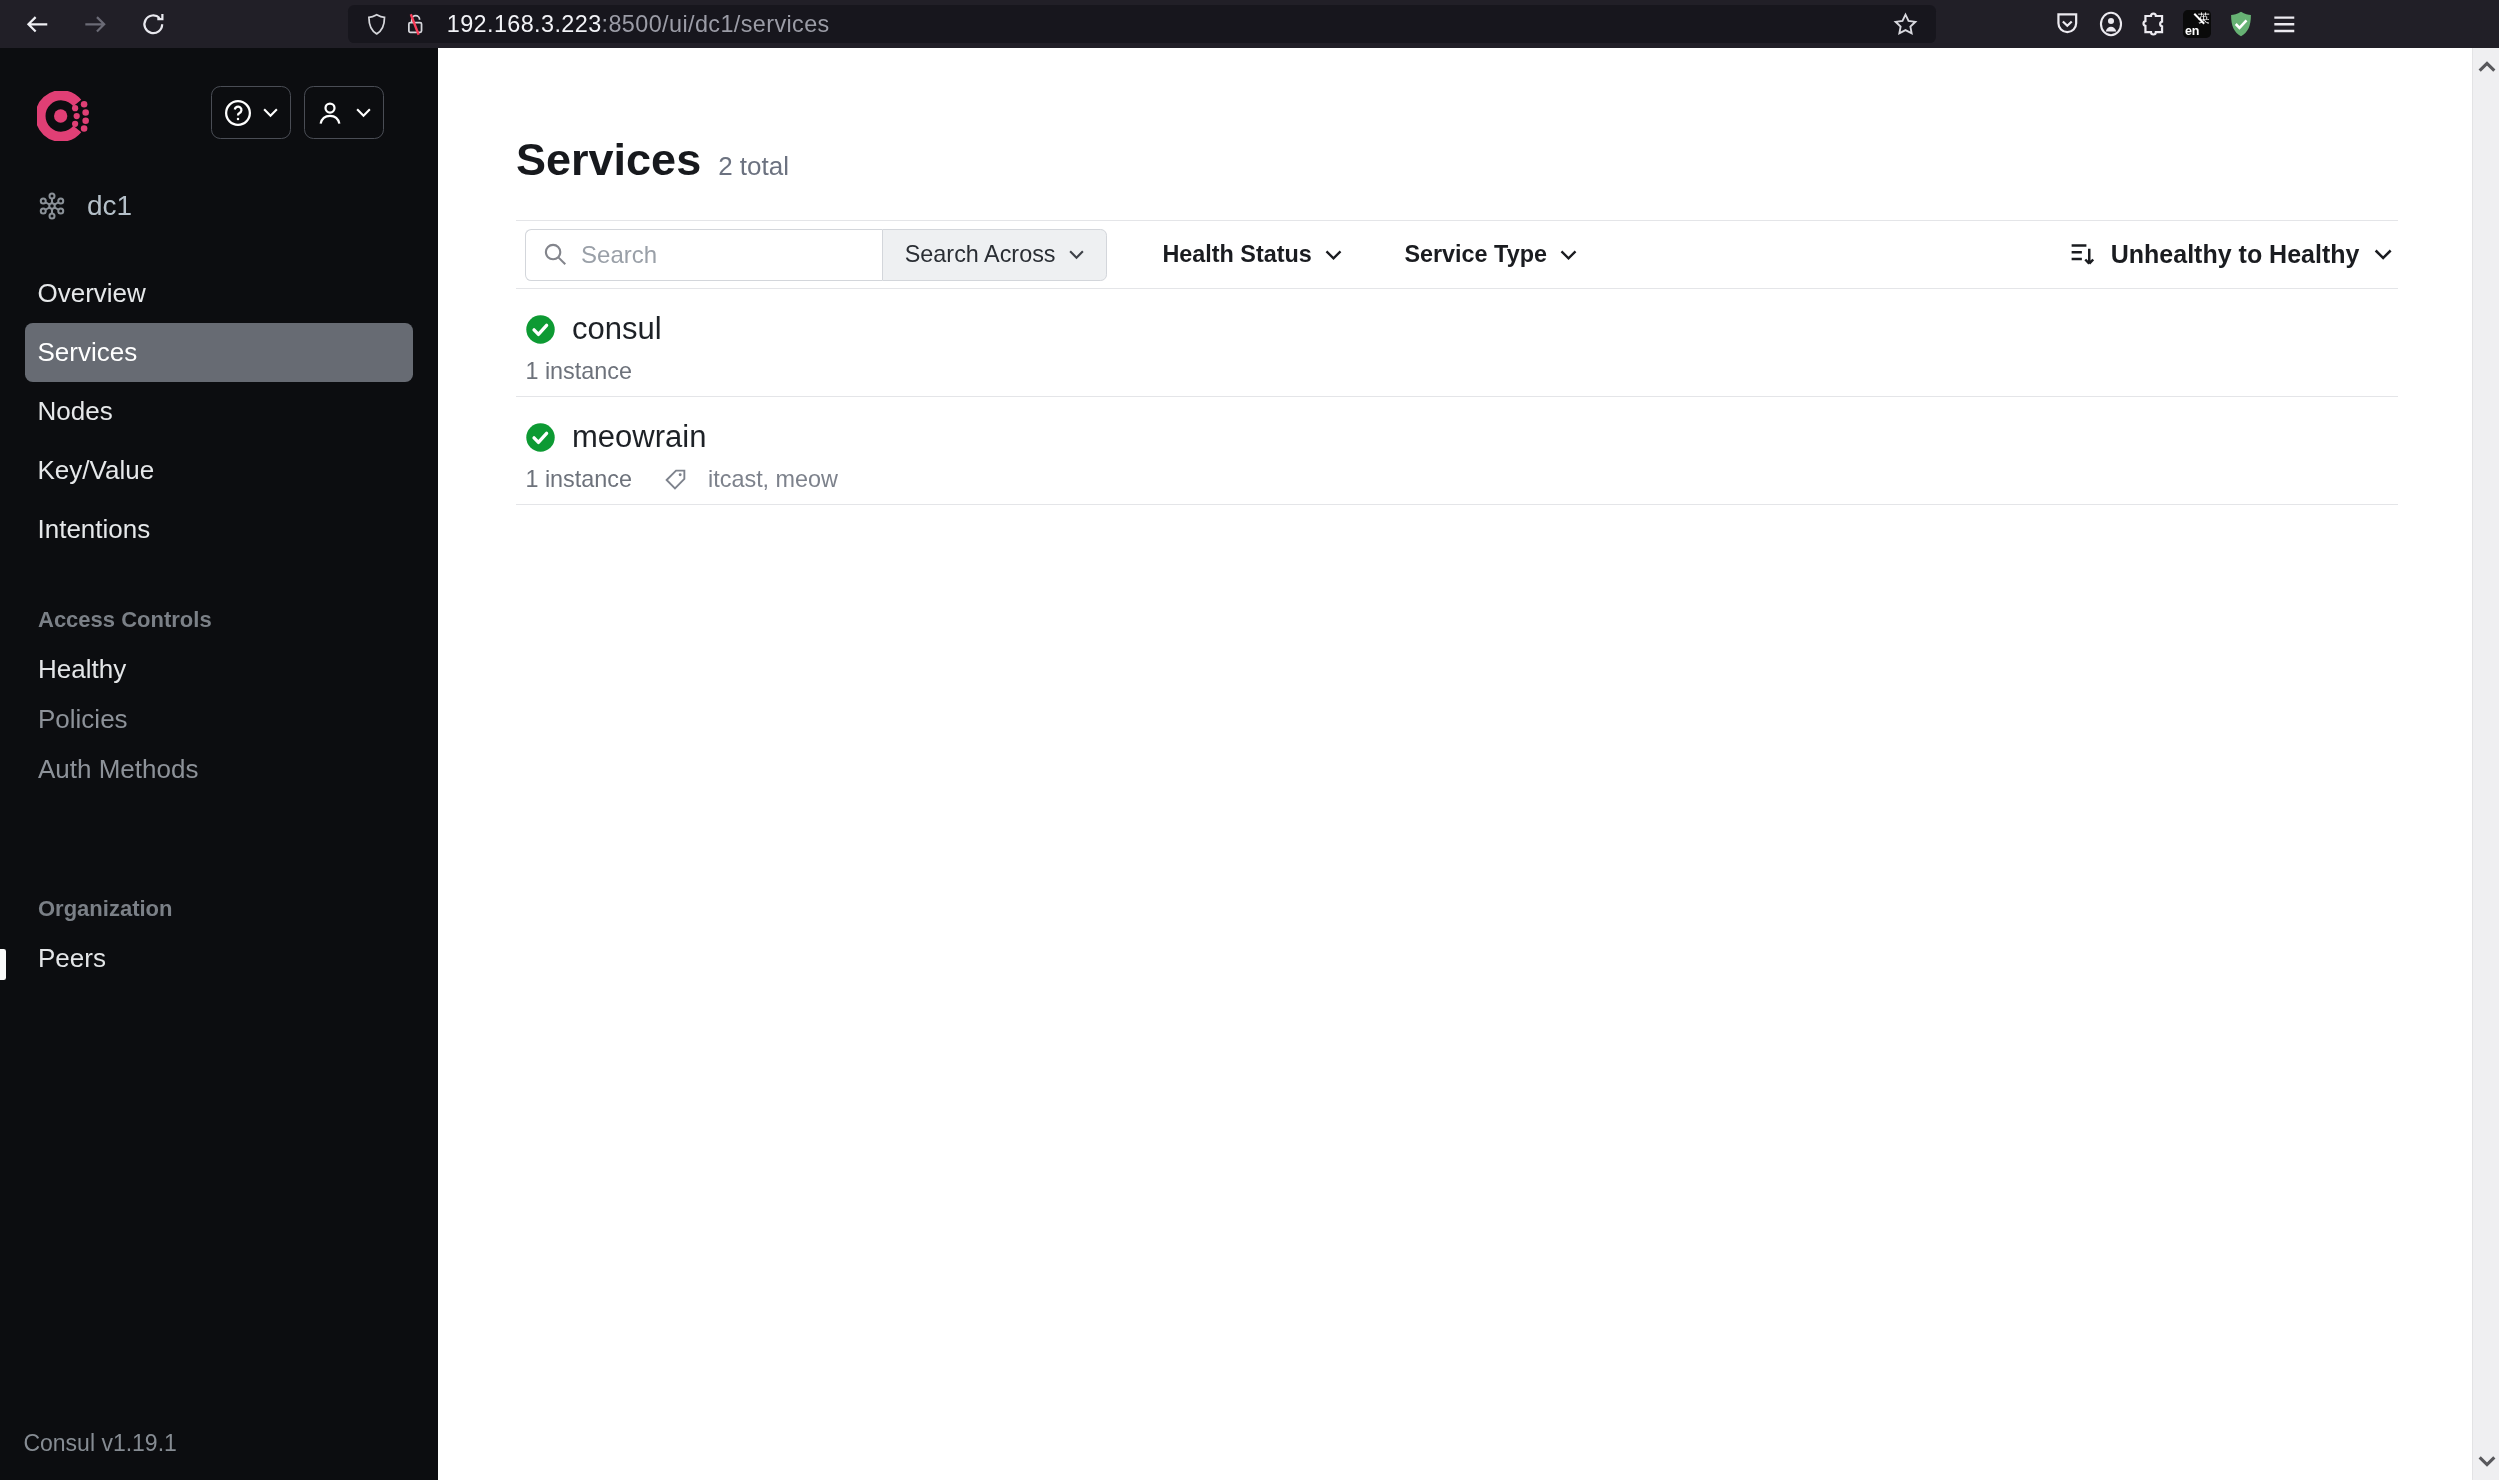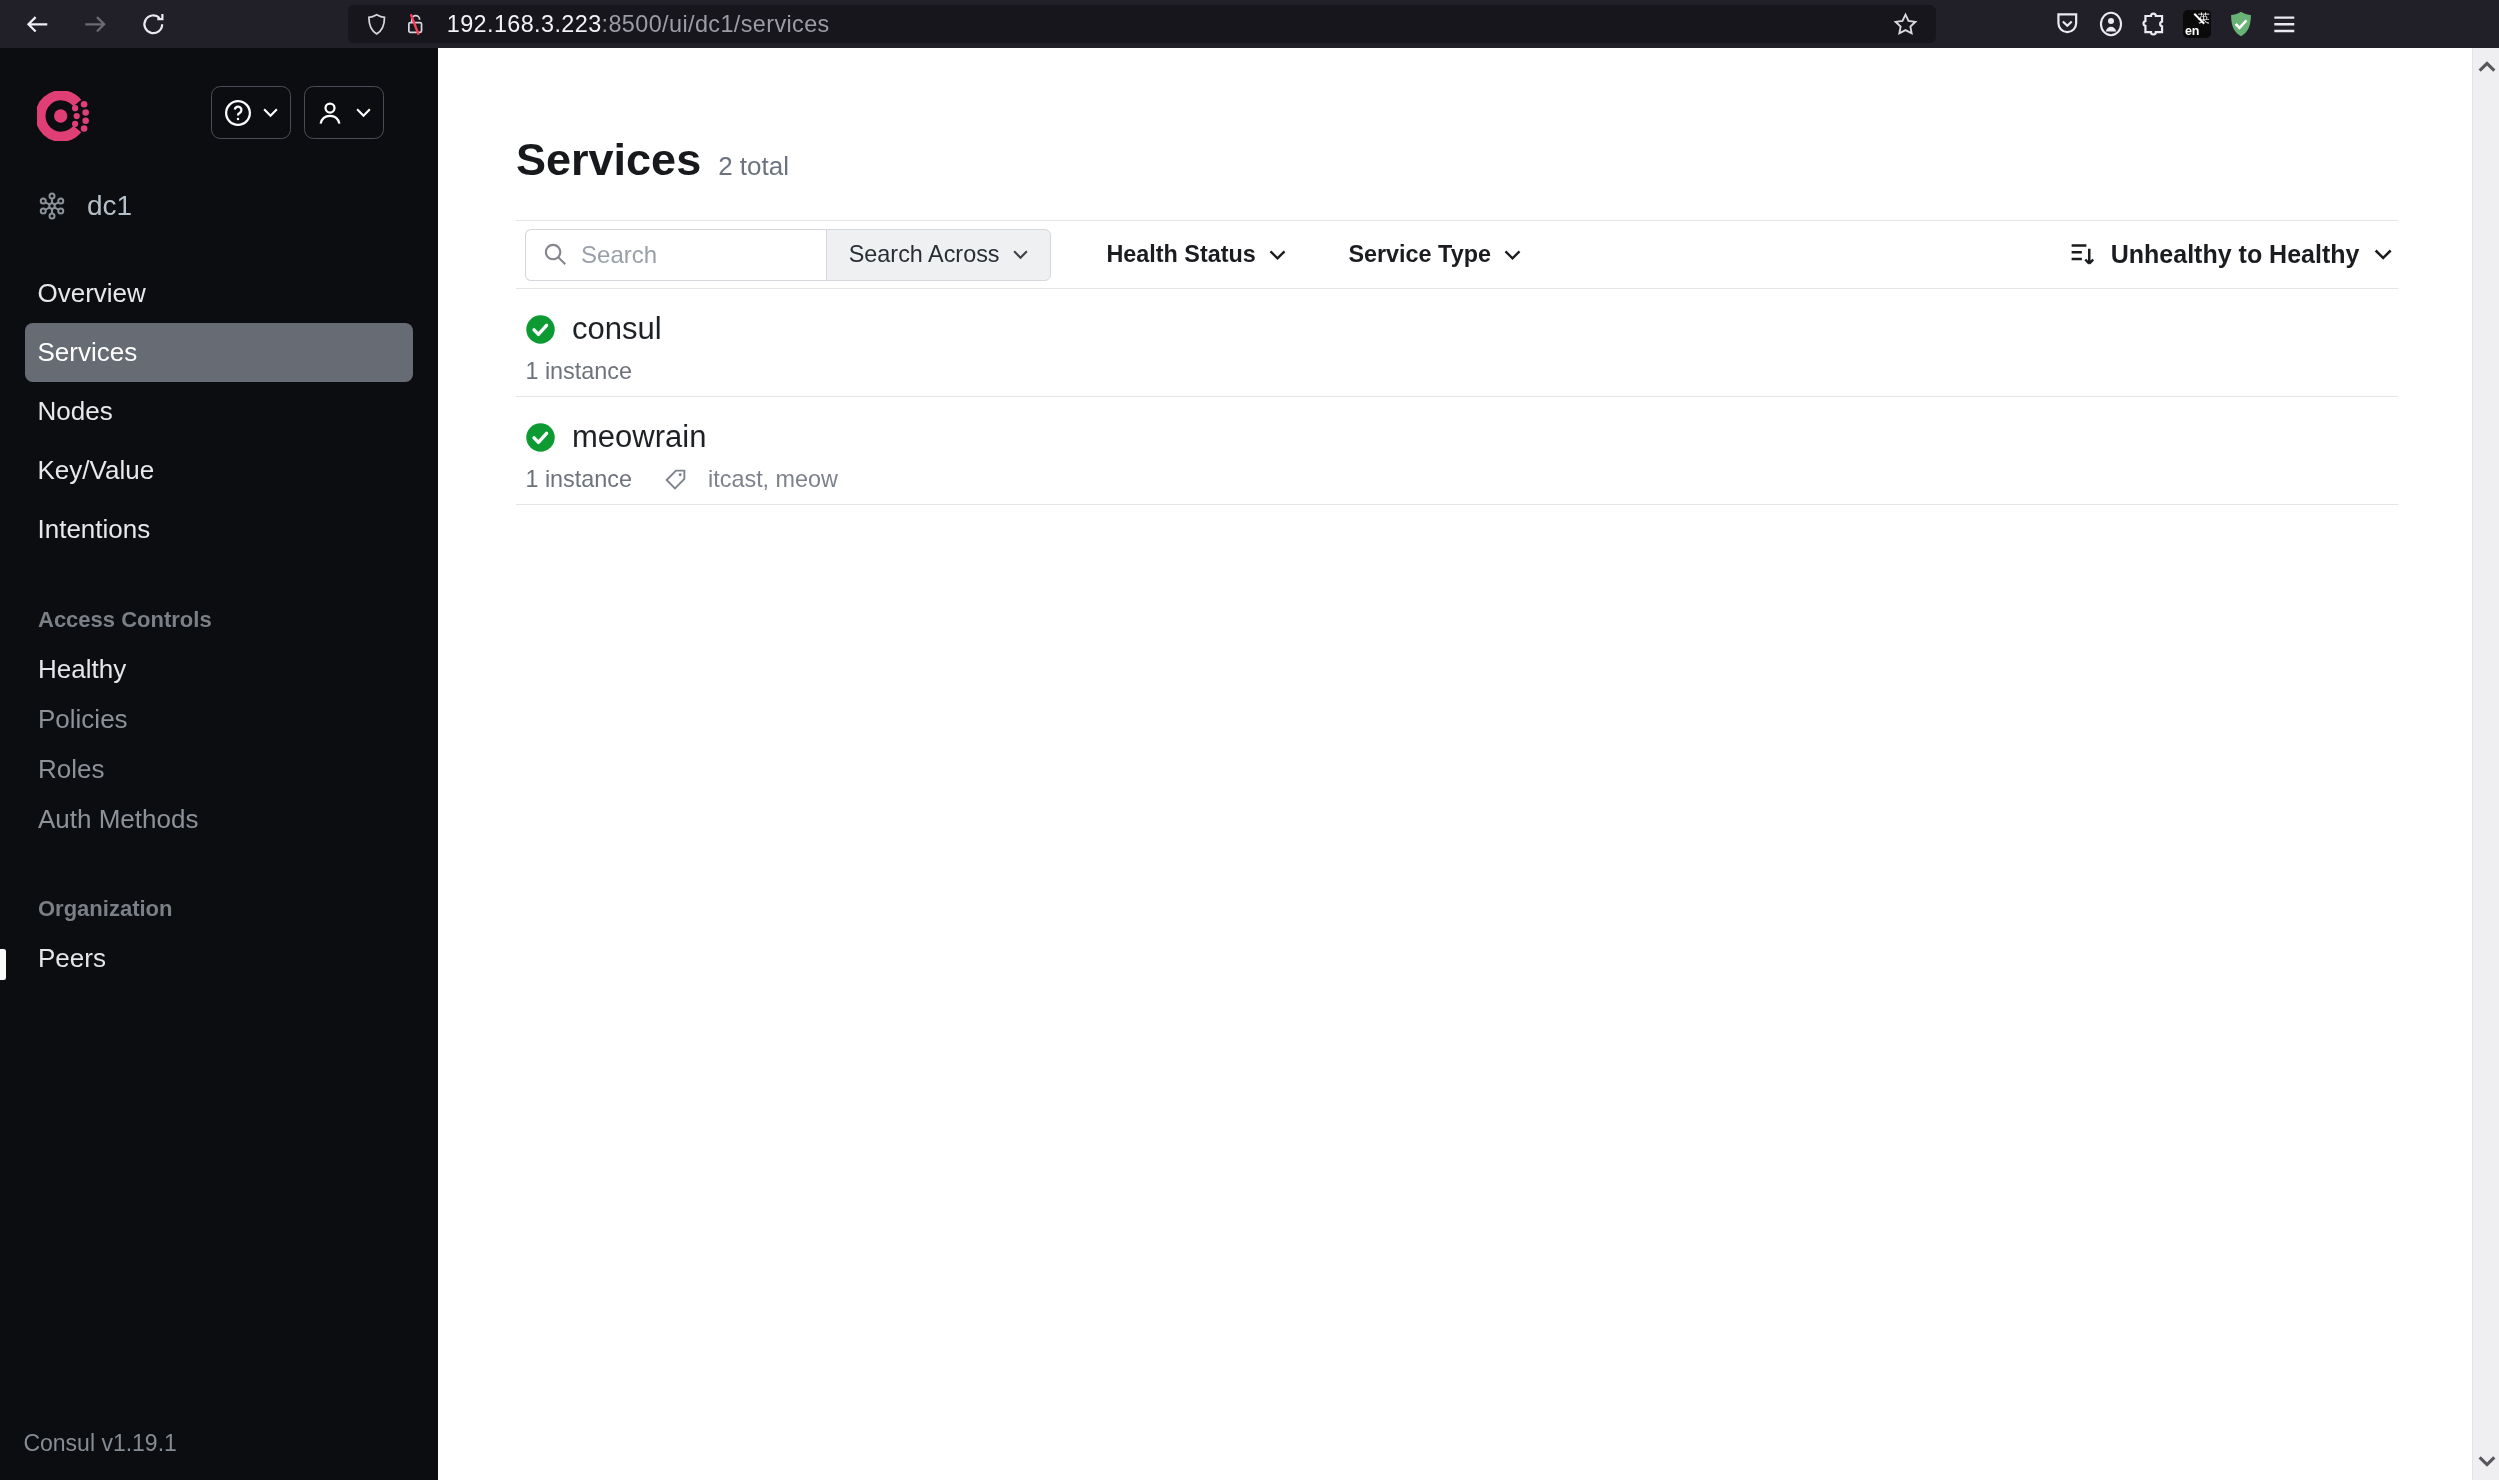--- a/index.html
+++ b/index.html
@@ -59,21 +59,21 @@
   .edge-sliver { position:absolute; left:0; top:949px; width:5.5px; height:31px;
     background:#fafafa; border-radius:0 2.3px 2.3px 0; }
 
   
   .title-row { margin-top:88px; display:flex; align-items:baseline; gap:17px; }
   .page-title { font-size:45px; font-weight:700; color:#17191d; line-height:48px; }
   .total-count { font-size:26px; color:#6c7280; }
   .filter-bar { margin-top:36px; height:69px; border-top:1.6px solid #e4e5e8;
     border-bottom:1.6px solid #e4e5e8; display:flex; align-items:center; }
   .search-group { margin-left:9.4px; display:flex; height:52px; }
-  .search-box { width:301px; background:#fff; border:1.6px solid #d3d6db; border-right:none;
+  .search-box { width:357px; background:#fff; border:1.6px solid #d3d6db; border-right:none;
     border-radius:6.3px 0 0 6.3px; display:flex; align-items:center; padding-left:15.6px; gap:12.5px; }
   .search-box input { border:none; outline:none; font-size:24px; color:#33373d; width:234px;
     font-family:"Liberation Sans", sans-serif; background:transparent; }
   .search-box input::placeholder { color:#9aa0a8; }
   .search-across { width:225px; background:#eef0f2; border:1.6px solid #d3d6db;
     border-radius:0 6.3px 6.3px 0; font-size:23.4px; color:#2a2e34;
     display:flex; align-items:center; justify-content:center; gap:12.5px;
     font-family:"Liberation Sans", sans-serif; }
   .pill { margin-left:55px; background:none; border:none; font-size:23.4px; font-weight:700;
     color:#1a1c20; display:flex; align-items:center; gap:12.5px;
@@ -232,21 +232,20 @@
       <li class="nav-item">Nodes</li>
       <li class="nav-item">Key/Value</li>
       <li class="nav-item">Intentions</li>
     </ul>
 
     <div class="side-section1">
       <div class="section-header">Access Controls</div>
       <ul class="section-list">
         <li class="section-item">Healthy</li>
         <li class="section-item dim">Policies</li>
-        <li class="section-item dim">Roles</li>
         <li class="section-item dim">Auth Methods</li>
       </ul>
     </div>
 
     <div class="side-section2">
       <div class="section-header">Organization</div>
       <ul class="section-list">
         <li class="section-item">Peers</li>
       </ul>
     </div>

